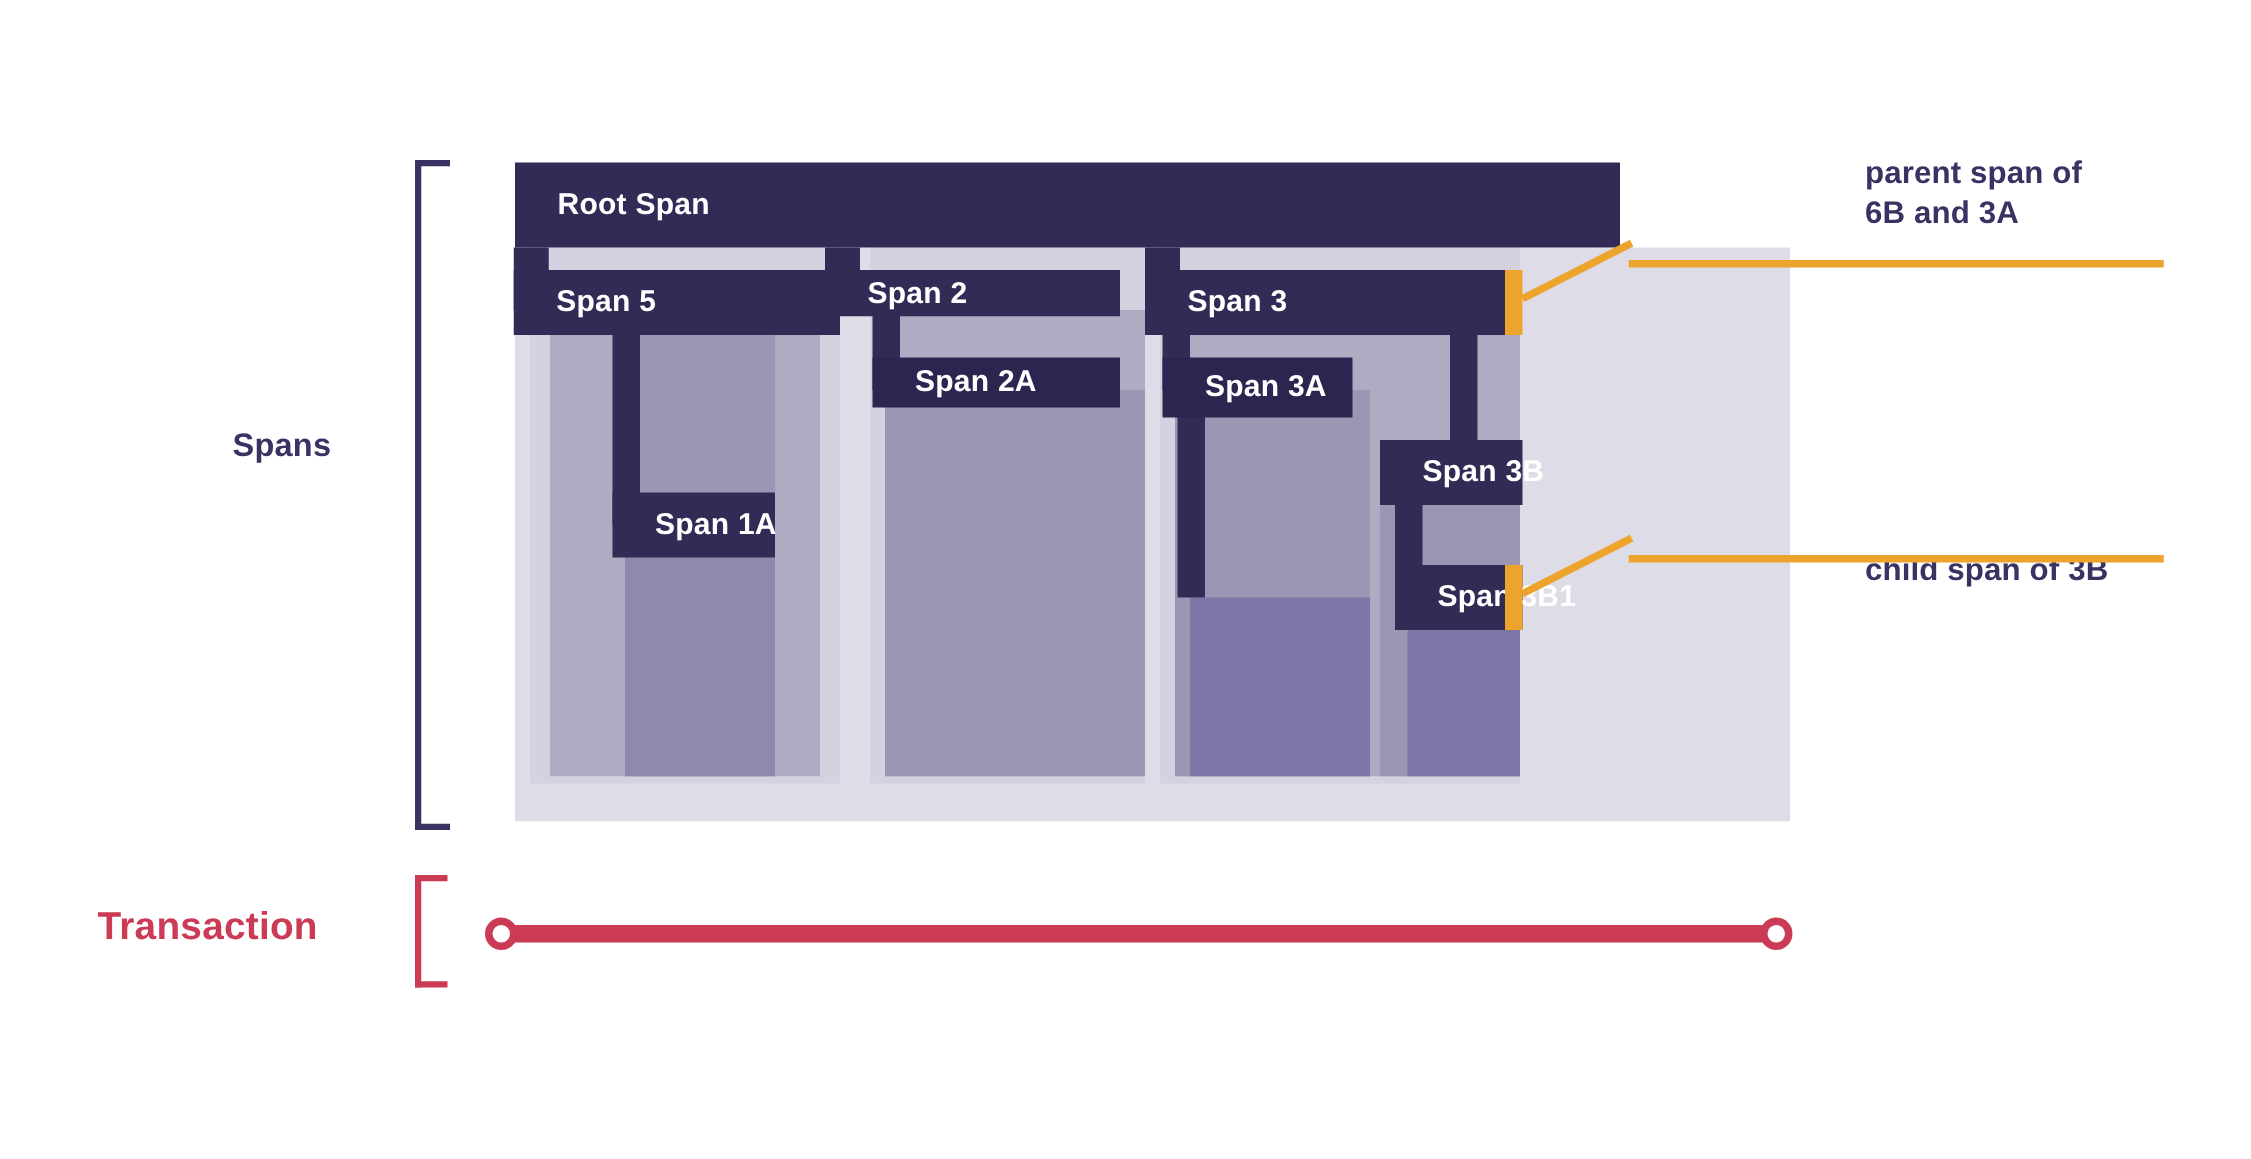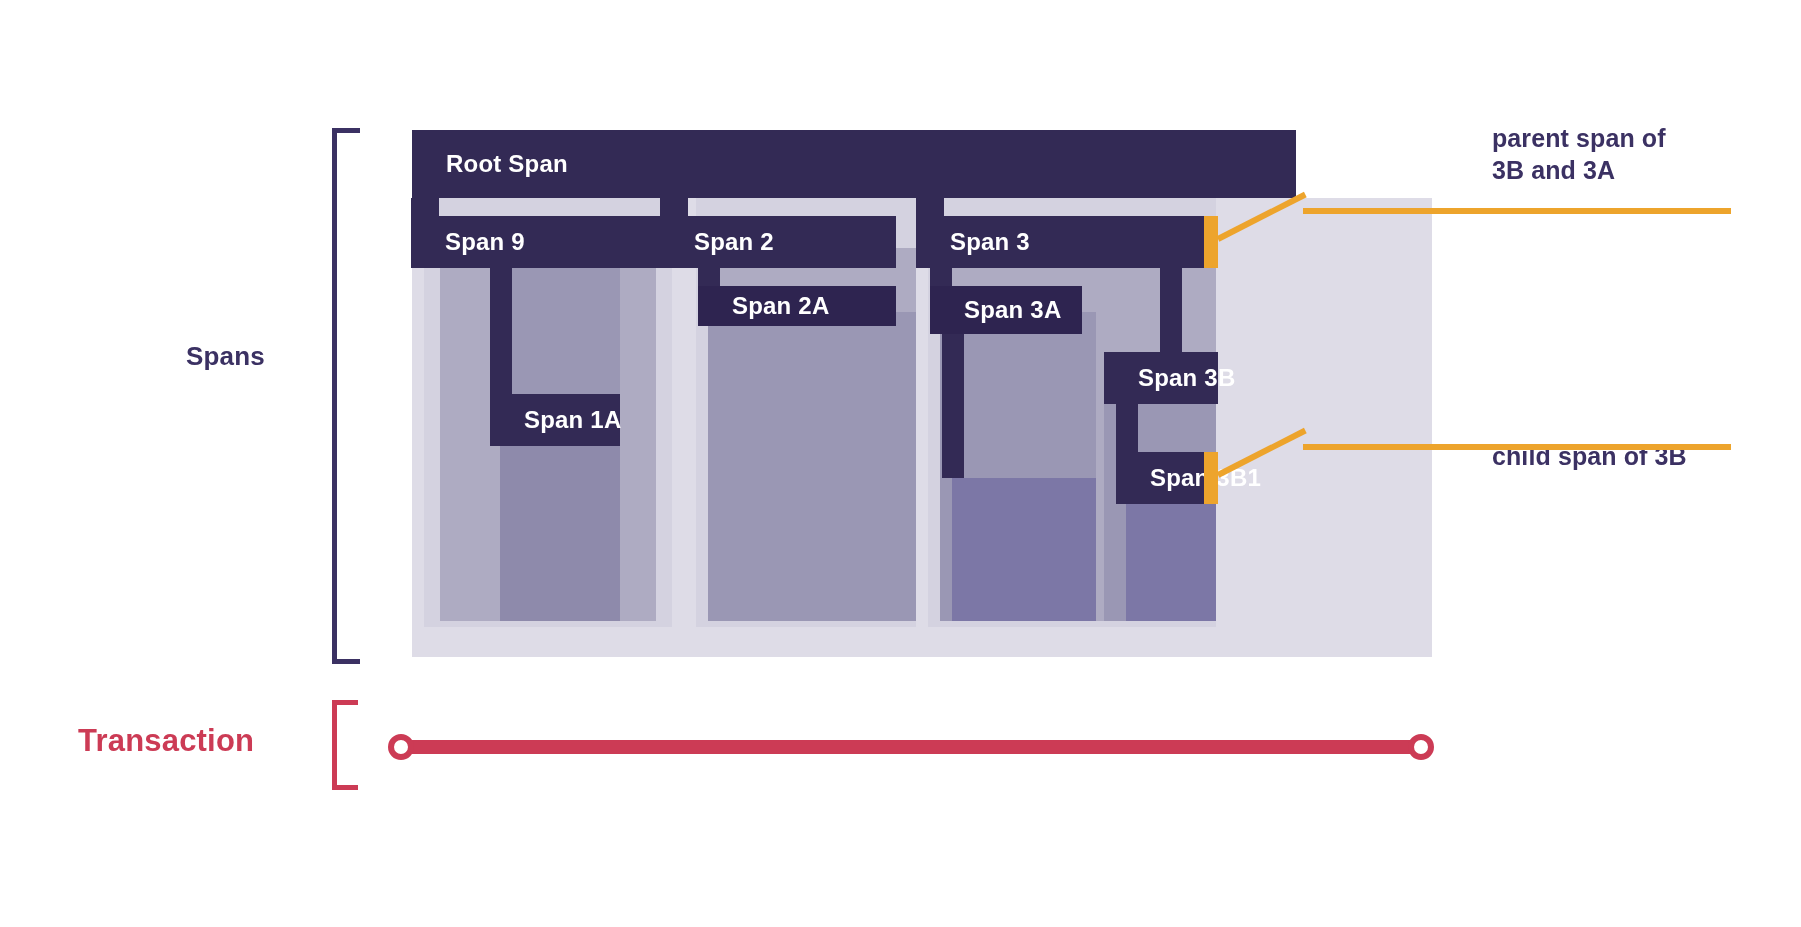--- a/index.html
+++ b/index.html
@@ -142,28 +142,28 @@
 
     <div class="connector" style="left:748px;top:118px;width:22px;height:130px;"></div>
 
     <div class="connector" style="left:704px;top:248px;width:22px;height:100px;"></div>
 
     <div class="span-bar" style="left:0px;top:0px;width:884px;height:68px;">
       <span>Root Span</span>
     </div>
 
     <div class="span-bar" style="left:-1px;top:86px;width:261px;height:52px;">
-      <span>Span 9</span>
+      <span>Span 5</span>
     </div>
 
     <div class="span-bar" style="left:78px;top:264px;width:130px;height:52px;">
       <span>Span 1A</span>
     </div>
 
-    <div class="span-bar" style="left:248px;top:86px;width:236px;height:52px;">
+    <div class="span-bar" style="left:248px;top:86px;width:236px;height:37px;">
       <span>Span 2</span>
     </div>
 
     <div class="span-bar deep" style="left:286px;top:156px;width:198px;height:40px;">
       <span>Span 2A</span>
     </div>
 
     <div class="span-bar" style="left:504px;top:86px;width:300px;height:52px;">
       <span>Span 3</span>
     </div>
@@ -181,21 +181,21 @@
 
     <div class="span-bar" style="left:704px;top:322px;width:102px;height:52px;">
       <span>Span 3B1</span>
     </div>
 
     <div class="abs c-orange" style="left:792px;top:322px;width:14px;height:52px;"></div>
 
   </div>
 
   <div class="anno-text" style="left:1492px;top:122px;">parent span of
-3B and 3A</div>
+6B and 3A</div>
   <div class="leader" id="leader-1">
 
     <div class="seg" style="left:1218px;top:236px;width:98px;transform:rotate(-27deg);"></div>
 
     <div class="seg" style="left:1303px;top:208px;width:428px;"></div>
   </div>
 
   <div class="anno-text" style="left:1492px;top:440px;">child span of 3B</div>
   <div class="leader" id="leader-2">
     <div class="seg" style="left:1218px;top:472px;width:98px;transform:rotate(-27deg);"></div>

